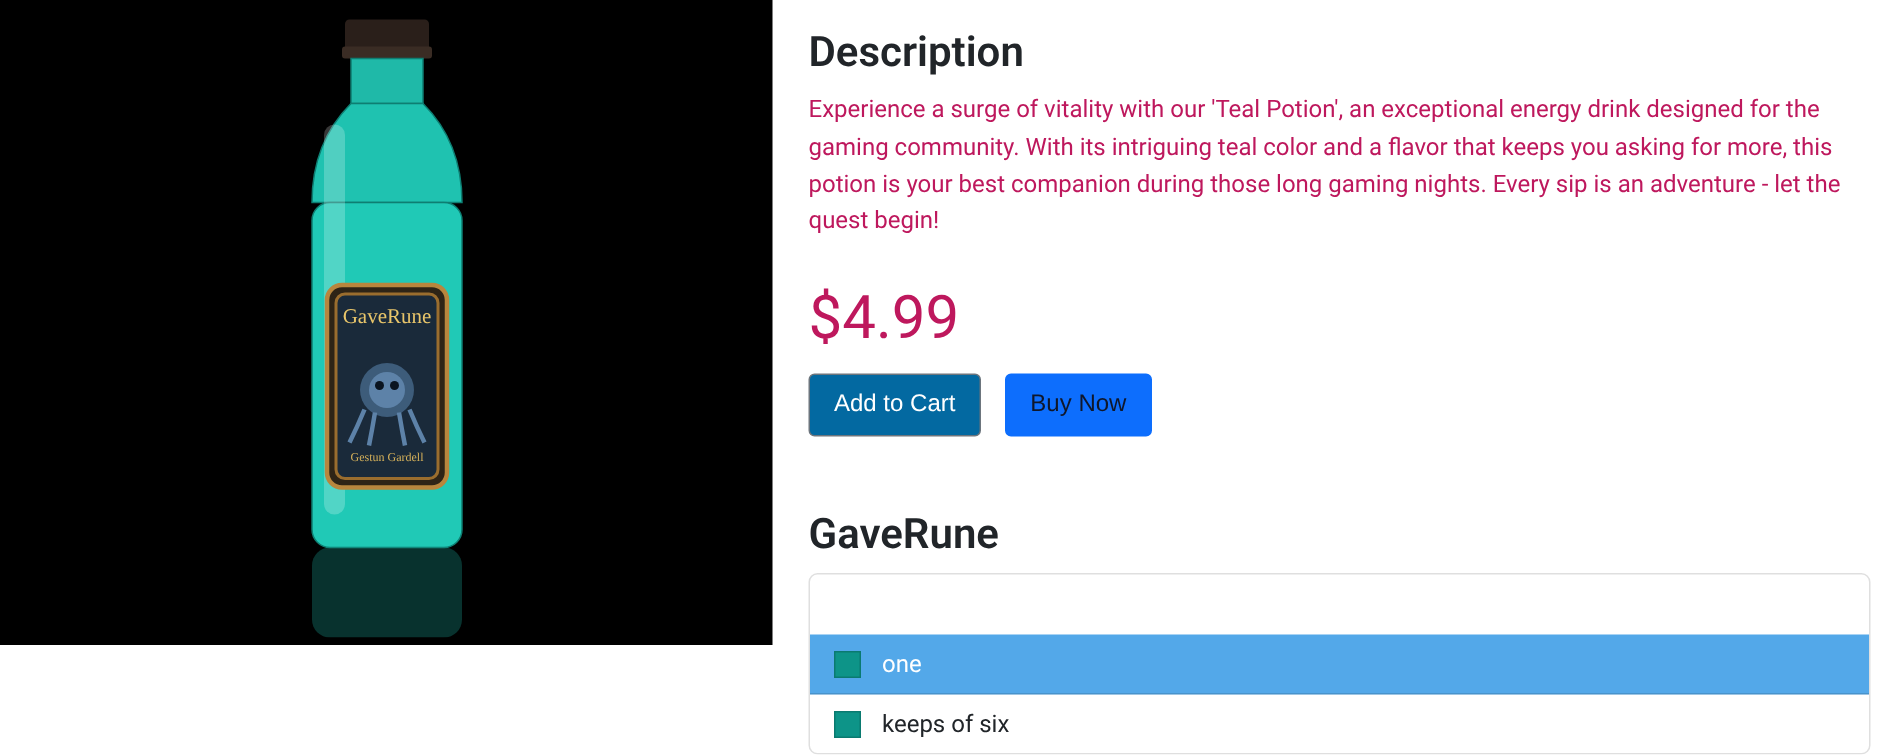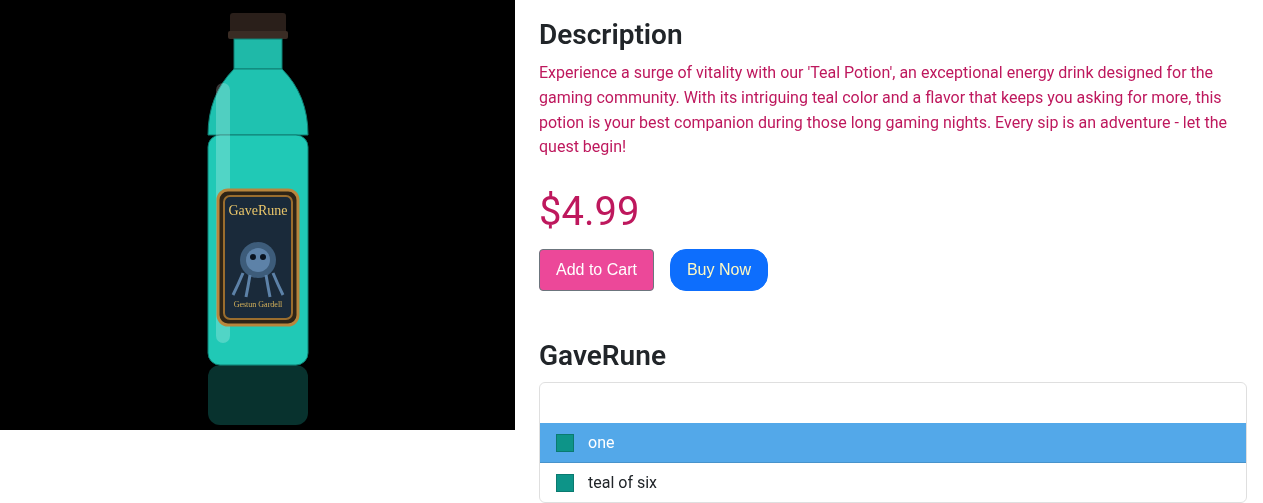--- a/index.html
+++ b/index.html
@@ -66,28 +66,27 @@
       border: 1px solid transparent;
       padding: 8px 16px;
       font-size: 16px;
       line-height: 1.5;
       border-radius: 4px;
       cursor: pointer;
       margin-right: 12px;
     }
     .btn-secondary {
       color: #fff;
-      background-color: #ec4899;
+      background-color: #0369a1;
       border-color: #6c757d;
     }
     .btn-primary {
-      color: #fef9c3;
+      color: #0f172a;
       background-color: #0d6efd;
       border-color: #0d6efd;
-      border-radius: 16px;
     }
     .variants-list {
       border: 1px solid rgba(0,0,0,0.125);
       border-radius: 6px;
       overflow: hidden;
       margin-top: 10px;
     }
     .variant-item {
       display: flex;
       align-items: center;
@@ -168,19 +167,19 @@
 
     <h2 class="section-heading">GaveRune</h2>
 
     <div class="variants-list">
       <div class="variant-item active">
         <span class="variant-swatch"></span>
         <span>one</span>
       </div>
       <div class="variant-item">
         <span class="variant-swatch"></span>
-        <span>teal of six</span>
+        <span>keeps of six</span>
       </div>
     </div>
 
   </div>
 
 </div>
 
 </body></html>

